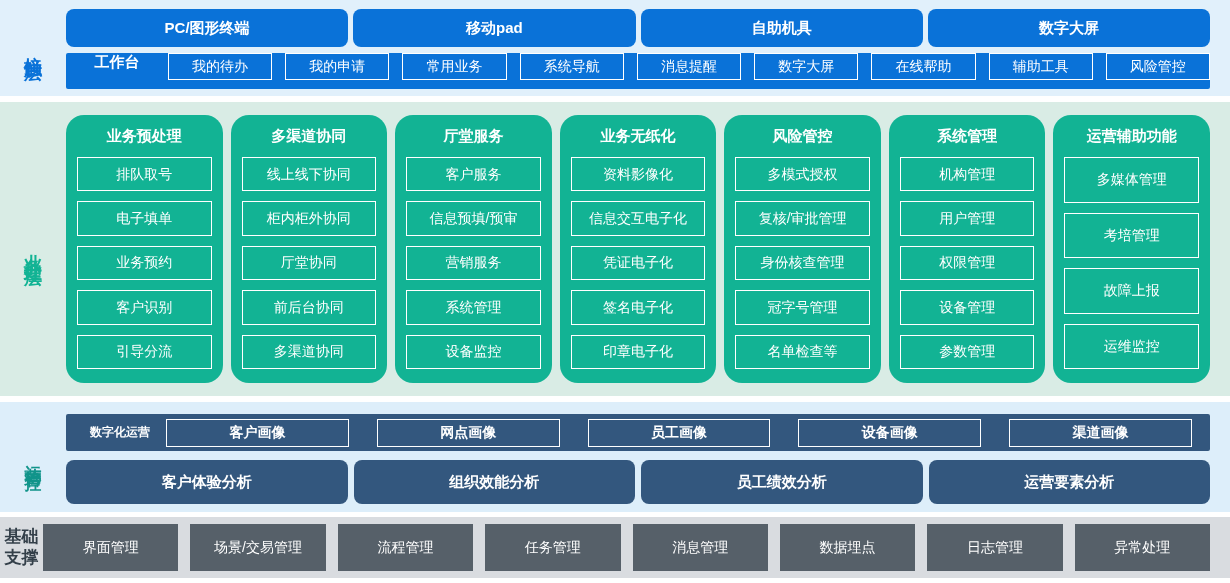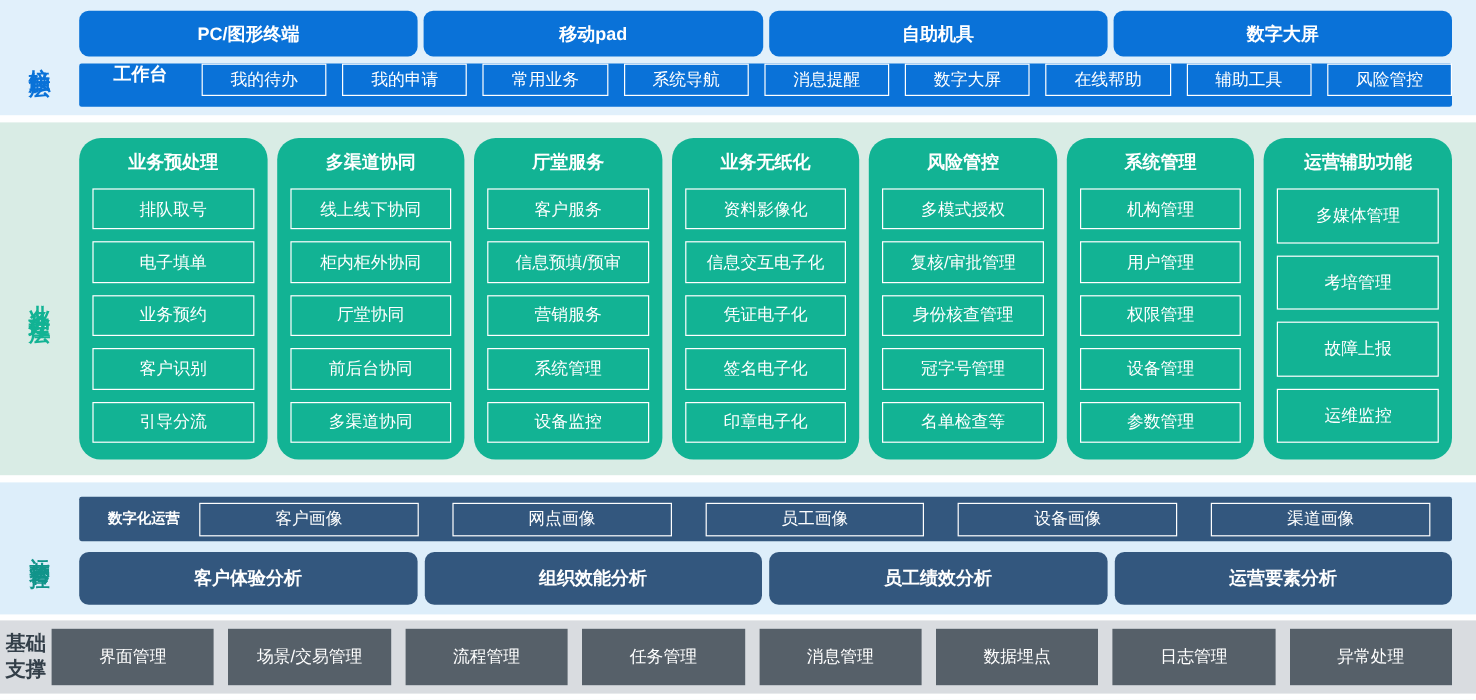--- a/index.html
+++ b/index.html
@@ -61,21 +61,21 @@
     text-align:center; padding:1px 2px; line-height:1.1;
   }
 
   
   .band3 .band-content { padding-top:12px; padding-bottom:8px; gap:9px; }
   .ops-bar {
     height:37px; background:var(--navy); border-radius:2px;
     display:flex; align-items:center;
   }
   .ops-label { padding:0 16px 0 24px; color:#fff; font-weight:bold; font-size:12px; white-space:nowrap; }
-  .ops-items { flex:1; display:flex; gap:28px; margin-right:18px; }
+  .ops-items { flex:1; display:flex; gap:28px; margin-right:18px;font-weight:bold; }
   .ops-item {
     flex:1; height:28px; border:1px solid #fff; color:#fff; font-size:14px;
     display:flex; align-items:center; justify-content:center; white-space:nowrap;
   }
   .analysis-row { flex:1; display:flex; gap:6px; }
   .btn-analysis {
     flex:1; background:var(--navy); border-radius:8px; color:#fff;
     font-weight:bold; font-size:15px;
     display:flex; align-items:center; justify-content:center;
   }

